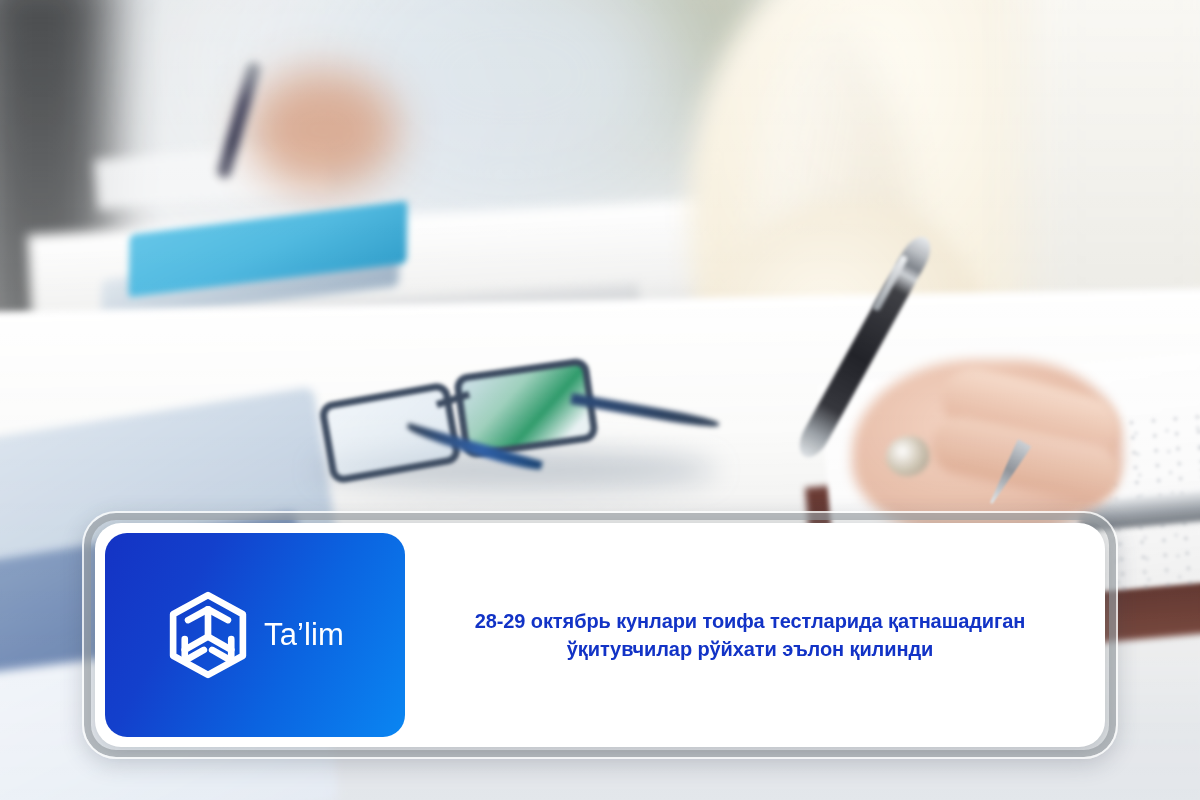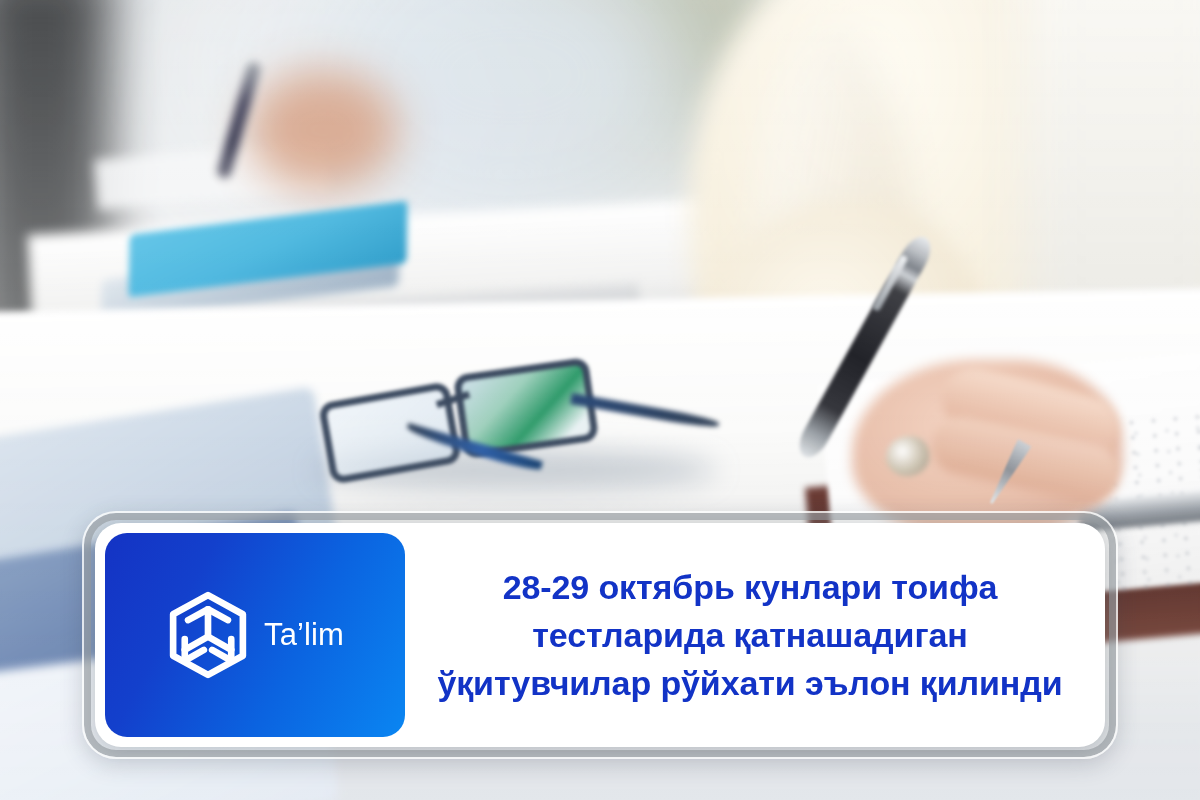--- a/index.html
+++ b/index.html
@@ -453,21 +453,21 @@
     display: flex;
     align-items: center;
     justify-content: center;
     padding: 10px 34px 10px 24px;
     box-sizing: border-box;
   }
   .headline {
     margin: 0;
     text-align: center;
     color: #1233c6;
-    font-size: 34px;
+    font-size: 20px;
     font-weight: 700;
     line-height: 1.42;
     letter-spacing: -.1px;
     max-width: 640px;
   }
 </style>
 </head>
 <body>
 
 <div class="stage">

